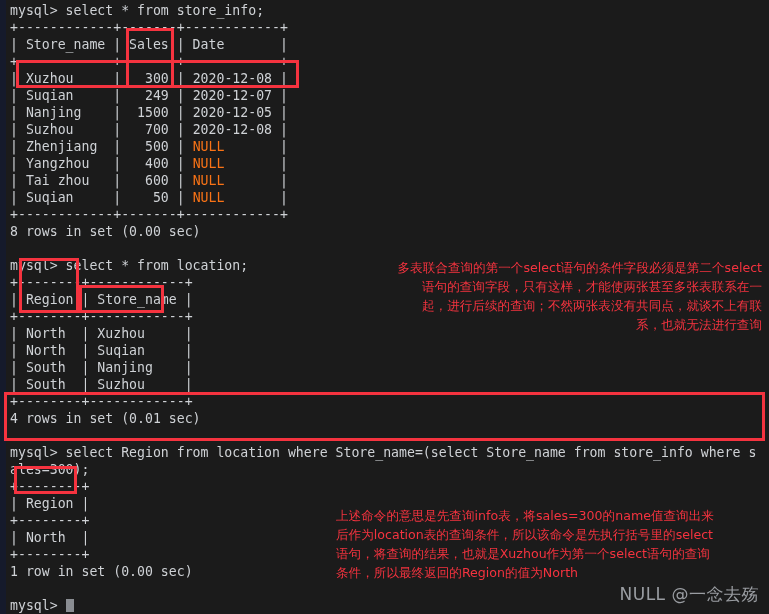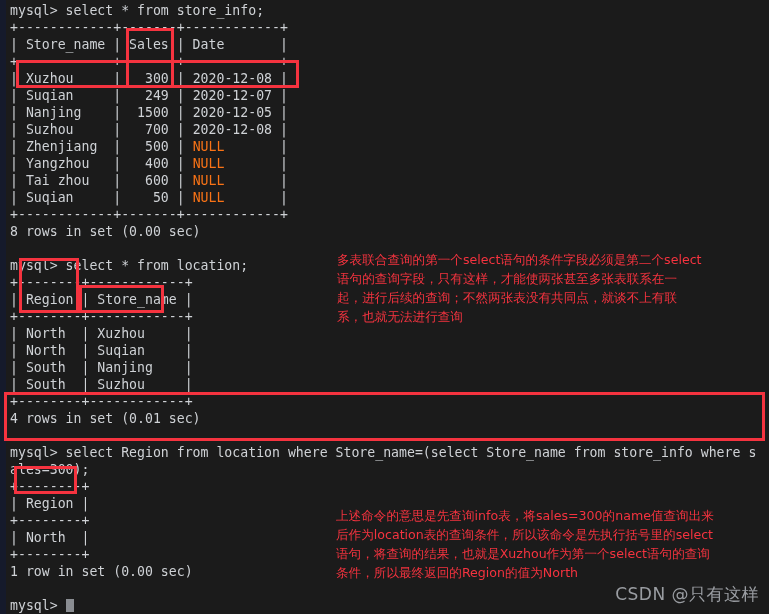--- a/index.html
+++ b/index.html
@@ -95,26 +95,26 @@
 
   <div id="highlight-layer">
       <div class="hl" style="left: 126px; top: 28px; width: 48px; height: 60px;"></div>
       <div class="hl" style="left: 16px; top: 60px; width: 283px; height: 28px;"></div>
       <div class="hl" style="left: 19px; top: 258px; width: 60px; height: 55px;"></div>
       <div class="hl" style="left: 79px; top: 285px; width: 85px; height: 28px;"></div>
       <div class="hl" style="left: 4px; top: 392px; width: 761px; height: 49px;"></div>
       <div class="hl" style="left: 14px; top: 466px; width: 63px; height: 28px;"></div>
     </div>
 
-  <div class="note" id="note-multi-table" style="left:337px; top:250px; width:425px;">多表联合查询的第一个select语句的条件字段必须是第二个select
+  <div class="note" id="note-multi-table" style="left:337px; top:258px; width:425px;text-align:right;">多表联合查询的第一个select语句的条件字段必须是第二个select
 语句的查询字段，只有这样，才能使两张甚至多张表联系在一
 起，进行后续的查询；不然两张表没有共同点，就谈不上有联
 系，也就无法进行查询</div>
 
 
   <div class="note" id="note-explanation" style="left:308px; top:506px; width:452px;margin-left:28px;">上述命令的意思是先查询info表，将sales=300的name值查询出来
 后作为location表的查询条件，所以该命令是先执行括号里的select
 语句，将查询的结果，也就是Xuzhou作为第一个select语句的查询
 条件，所以最终返回的Region的值为North</div>
 
-  <div id="watermark">CSDN @只有这样</div>
+  <div id="watermark">NULL @一念去殇</div>
 
 </div>
 
 </body></html>

